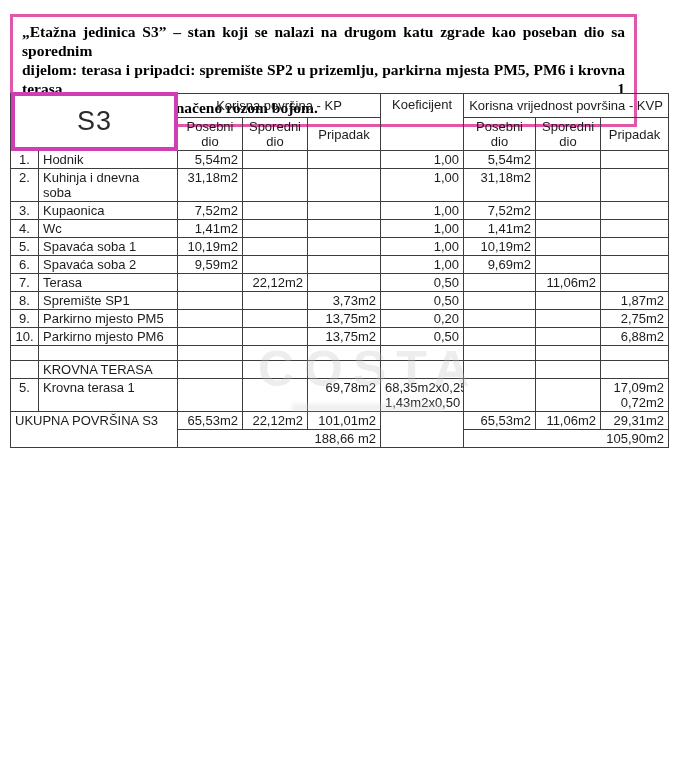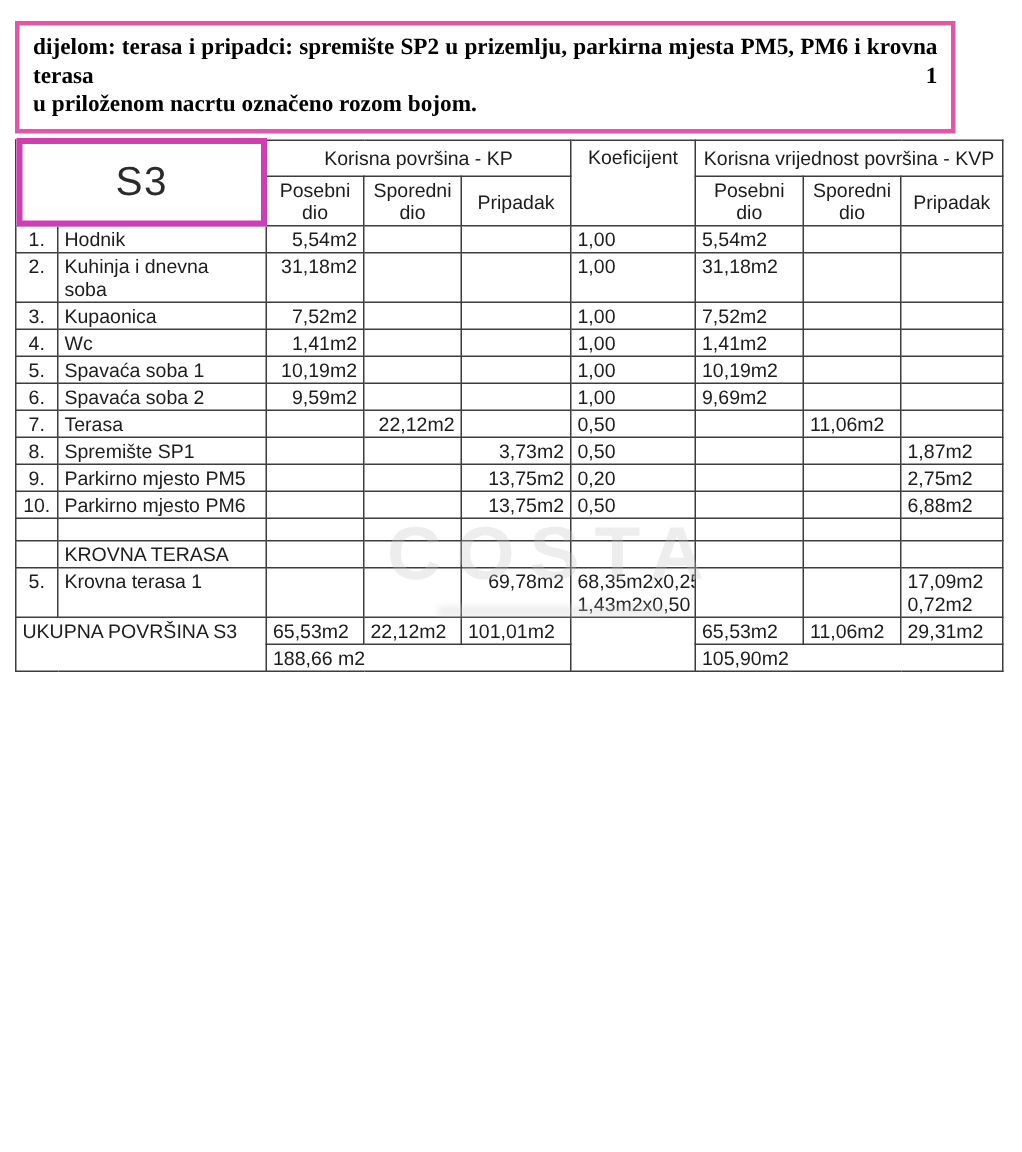--- a/index.html
+++ b/index.html
@@ -89,37 +89,38 @@
   }
   .area-table thead tr.group-row { height: 24px; }
   .area-table thead tr.sub-row { height: 33px; }
   .area-table thead th { text-align: center; vertical-align: middle; white-space: normal; }
   .area-table th.koef-head { vertical-align: top; padding-top: 3px; }
   .area-table tbody tr { height: 17px; }
   .area-table tbody tr.empty-row { height: 15px; }
   .cell-name { text-align: left; padding-left: 6px; white-space: normal; }
   .cell-num { text-align: center; }
   .kp-val { text-align: right; padding-right: 5px; }
-  .ctr { text-align: left; }
+  .ctr { text-align: right; }
   .bold { font-weight: bold; }
   .totals-row { height: 18px; }
   .merged-row { height: 17px; margin-left: 36px; }
   .totals-label {
     text-align: left;
     vertical-align: top;
     padding-top: 2px;
     font-weight: bold;
   }
 </style>
 </head>
 <body>
 
 <div class="page">
 
   <div class="title-box" style="border-color: rgb(223, 87, 166);">
+    <div class="title-line jline">„Etažna jedinica S3” – stan koji se nalazi na drugom katu zgrade kao poseban dio sa sporednim</div>
     <div class="title-line jline">dijelom: terasa i pripadci: spremište SP2 u prizemlju, parkirna mjesta PM5, PM6 i krovna terasa 1</div>
     <div class="title-line">u priloženom nacrtu označeno rozom bojom.</div>
   </div>
 
   <table class="area-table">
     <colgroup>
       <col style="width:28px">
         <col style="width:139px">
       <col style="width:65px">
         <col style="width:65px">

